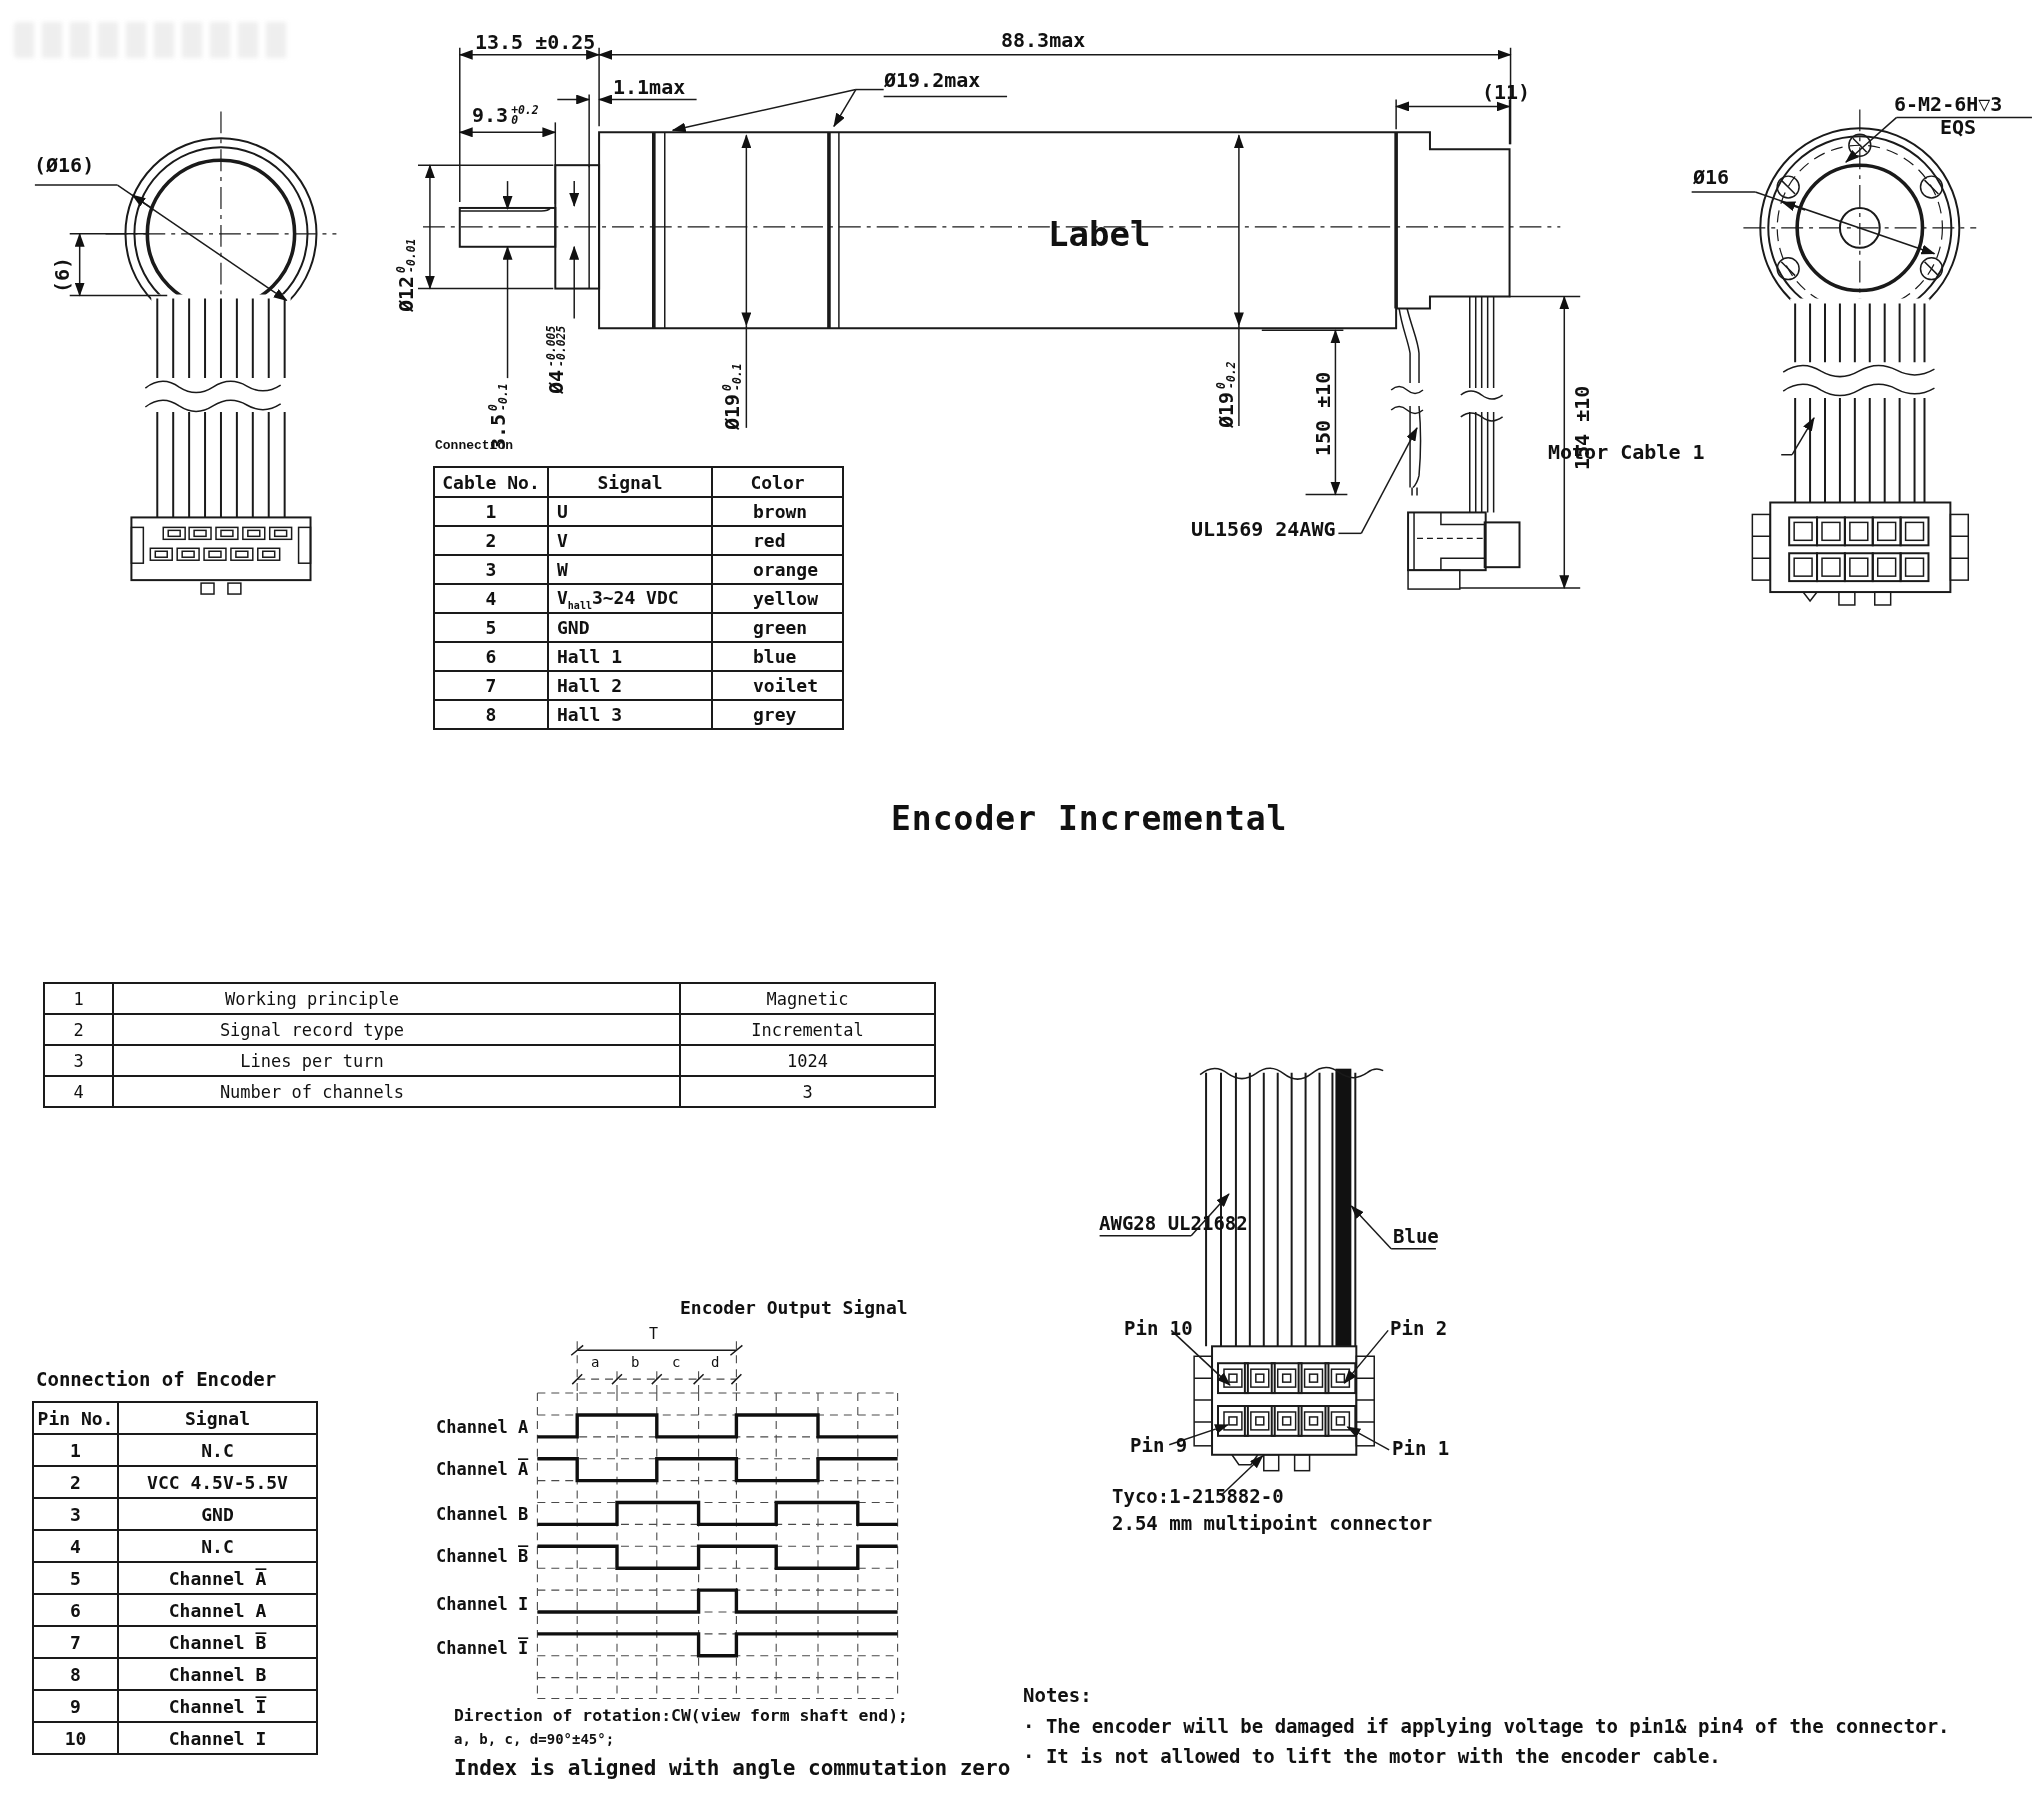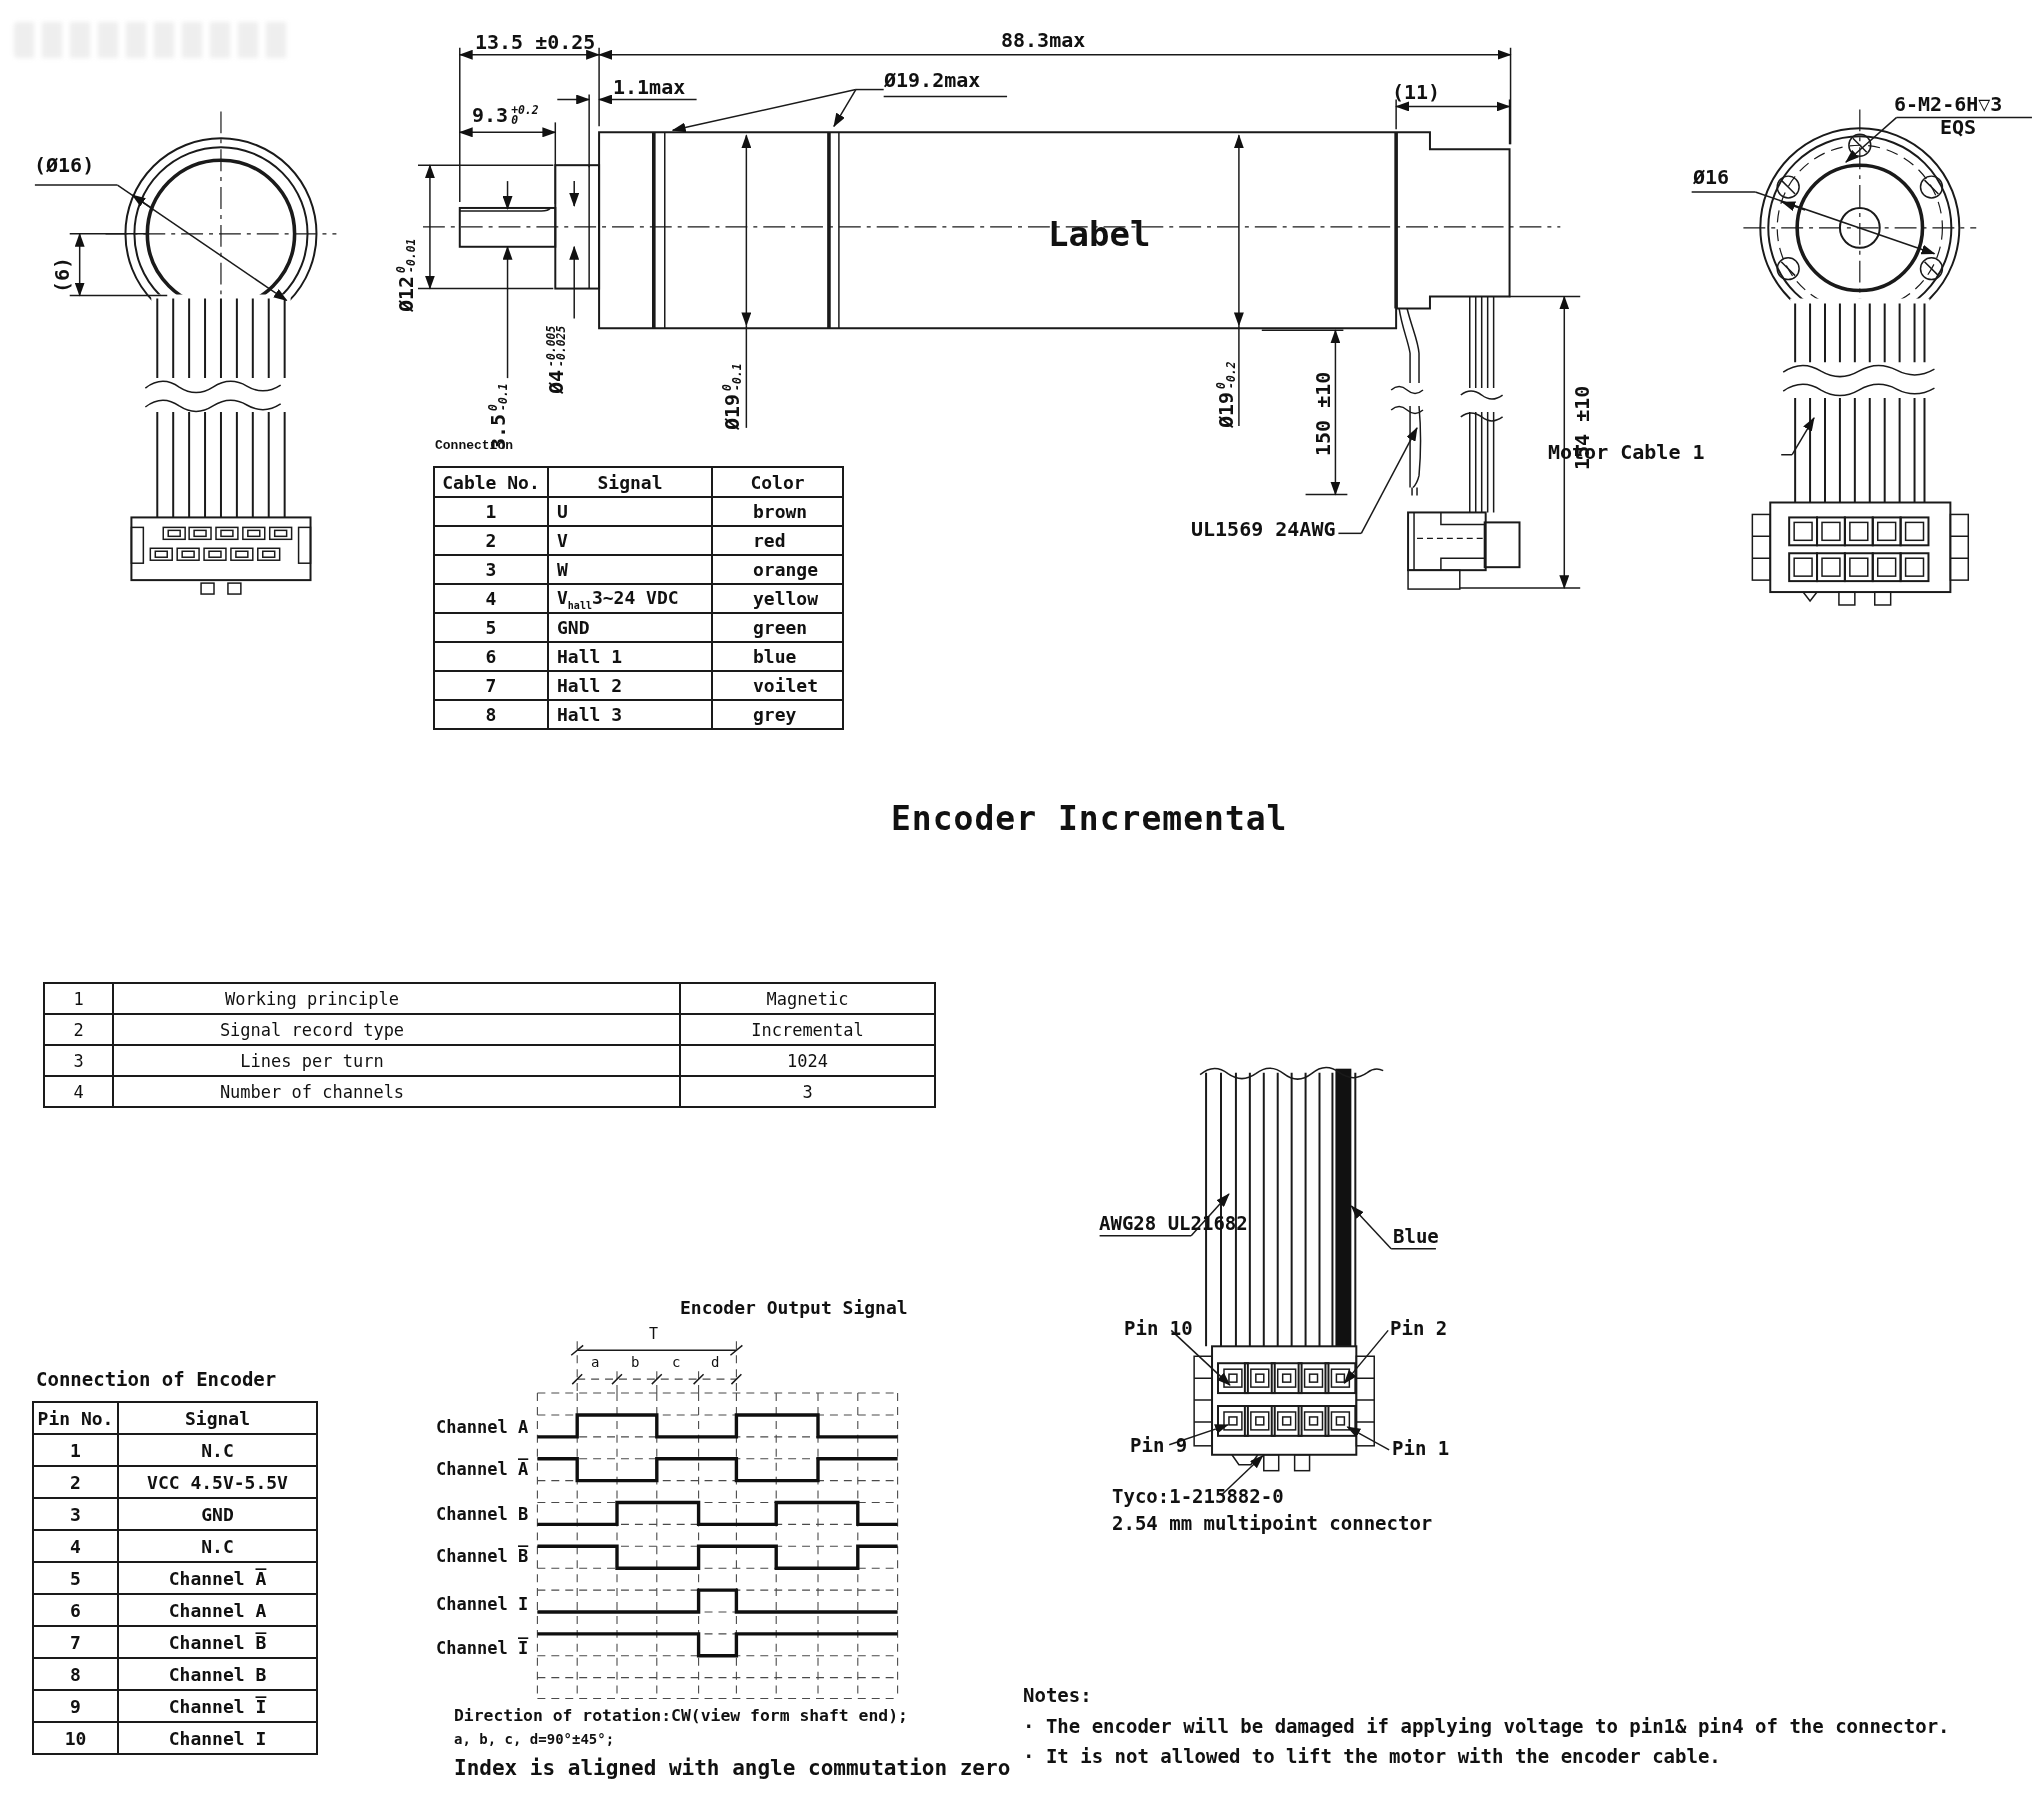--- a/index.html
+++ b/index.html
@@ -335,21 +335,21 @@
 <div class="dim" style="left:1001px;top:30px;">88.3max</div>
 <div class="dim" style="left:613px;top:77px;">1.1max</div>
 <div class="dim" style="left:472px;top:105px;">
   <span>9.3</span>
   <span class="stack">
       <i>+0.2</i>
       <i>0</i>
     </span>
 </div>
 <div class="dim" style="left:884px;top:70px;">Ø19.2max</div>
-<div class="dim" style="left:1392px;top:82px;">(11)</div>
+<div class="dim" style="left:1482px;top:82px;">(11)</div>
 <div class="dim" style="left:1894px;top:94px;">6-M2-6H▽3</div>
 <div class="dim" style="left:1940px;top:117px;">EQS</div>
 <div class="dim" style="left:1693px;top:167px;">Ø16</div>
 <div class="dim" style="left:1548px;top:442px;">Motor Cable 1</div>
 <div class="dim" style="left:1191px;top:519px;">UL1569 24AWG</div>
 <div class="dim" style="left:34px;top:155px;">(Ø16)</div>
 
 <div class="dim rot" style="left:52px;top:293px;">(6)</div>
 <div class="dim rot" style="left:396px;top:312px;">
   <span>Ø12</span>

